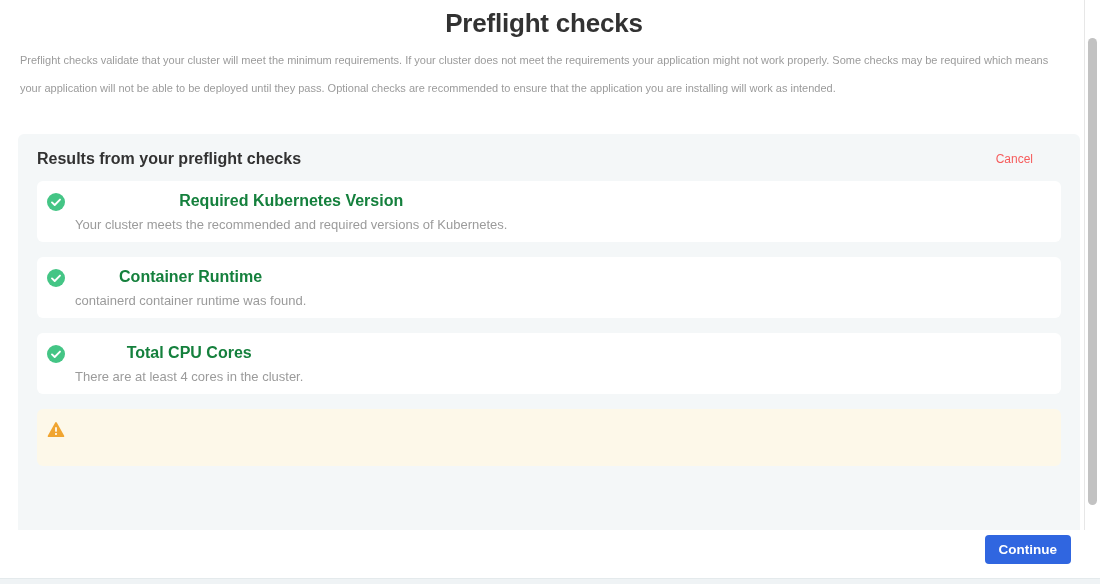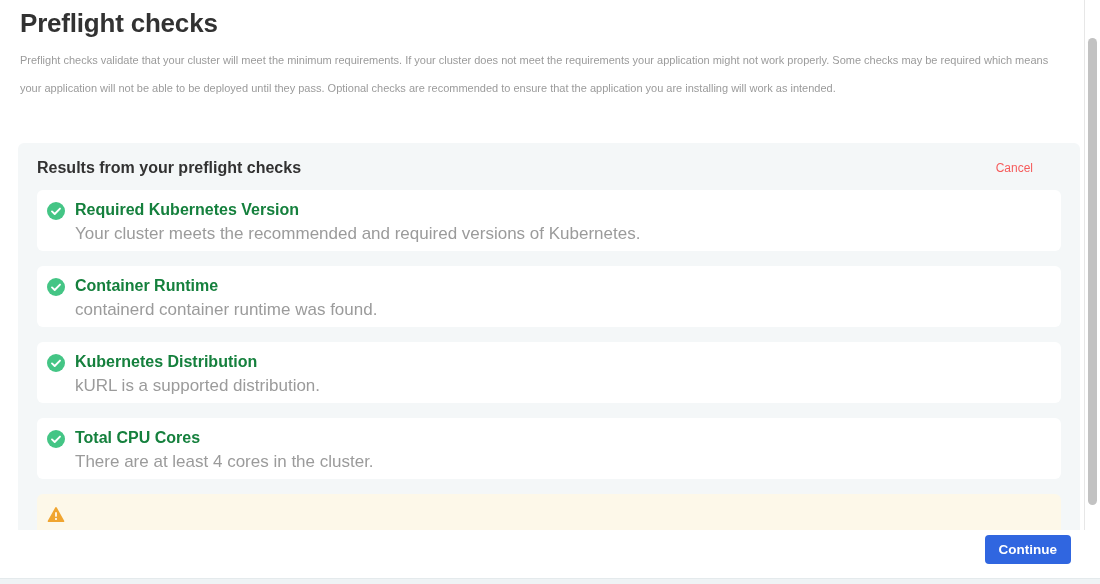--- a/index.html
+++ b/index.html
@@ -1,36 +1,36 @@
 <!DOCTYPE html>
 <html><head>
 <meta charset="utf-8">
 <style>
   * { margin: 0; padding: 0; box-sizing: border-box; }
   html, body { width: 1100px; height: 584px; background: #fff; overflow: hidden; }
   body { font-family: "Liberation Sans", "DejaVu Sans", sans-serif; }
   #app { position: relative; width: 1100px; height: 584px; background: #fff; }
 
   .content { position: absolute; left: 20px; top: 8px; width: 1048px; }
-  .page-title { font-size: 26px; line-height: 30px; font-weight: 700; color: #323232; margin-bottom: 8px; letter-spacing: -0.2px; }
+  .page-title { font-size: 26px; line-height: 30px; font-weight: 700; color: #323232; margin-bottom: 8px; letter-spacing: -0.2px; text-align: center; }
   .page-desc { font-size: 11px; line-height: 28px; color: #9b9b9b; }
 
-  .panel { position: absolute; left: 18px; top: 143px; width: 1062px; height: 441px;
-           background: #f4f7f8; border-radius: 6px; padding: 16px 19px 16px 19px; }
+  .panel { position: absolute; left: 18px; top: 134px; width: 1062px; height: 441px;
+           background: #f4f7f8; border-radius: 6px; padding: 16px 19px 16px 19px; text-align: center; }
   .panel-header { display: flex; justify-content: space-between; align-items: center; margin-bottom: 13px; }
   .panel-title { font-size: 16px; font-weight: 700; color: #323232; }
   .cancel-link { font-size: 12px; font-weight: 400; color: #f65c5c; text-decoration: none; cursor: pointer; margin-right: 28px; }
 
   .check-card { display: flex; align-items: flex-start; gap: 10px; background: #fff;
                 border-radius: 6px; min-height: 57px; padding: 11px 12px 10px 10px; margin-bottom: 15px; }
   .check-card.warn { background: #fdf8e9; }
   .check-icon { flex: 0 0 18px; width: 18px; height: 18px; margin-top: 1px; }
   .check-icon svg { display: block; }
   .check-title { font-size: 16px; line-height: 18px; font-weight: 700; color: #15803d; }
-  .check-message { font-size: 17px; line-height: 15px; color: #9b9b9b; margin-top: 7px; }
+  .check-message { font-size: 13px; line-height: 15px; color: #9b9b9b; margin-top: 7px; }
   .check-card.warn .check-message { color: #f5a71d; font-weight: 700; }
 
   .footer-bar { position: absolute; left: 0; top: 530px; width: 1084px; height: 48px; background: #fff; z-index: 5; }
   .continue-button { position: absolute; top: 5px; right: 13px; height: 29px; padding: 0 14px;
                      border: none; border-radius: 4px; color: #fff; font-family: inherit;
                      font-size: 13.5px; font-weight: 700; cursor: pointer; background: #3066e0; text-align: center; }
 
   .bottom-strip { position: absolute; left: 0; top: 578px; width: 1100px; height: 6px;
                   background: #eff3f5; border-top: 1px solid #e4eaec; z-index: 6; }
 
@@ -73,32 +73,20 @@
               <circle cx="9" cy="9" r="9" fill="#44c585"></circle>
               <path d="M5 9.4 L7.7 12 L13 6.6" stroke="#fff" stroke-width="1.9" fill="none" stroke-linecap="round" stroke-linejoin="round"></path>
             </svg>
           </span>
     <div class="check-text">
       <div class="check-title">Container Runtime</div>
       <div class="check-message">containerd container runtime was found.</div>
     </div>
   </div>
 
-  <div class="check-card">
-    <span class="check-icon">
-            <svg width="18" height="18" viewBox="0 0 18 18">
-              <circle cx="9" cy="9" r="9" fill="#44c585"></circle>
-              <path d="M5 9.4 L7.7 12 L13 6.6" stroke="#fff" stroke-width="1.9" fill="none" stroke-linecap="round" stroke-linejoin="round"></path>
-            </svg>
-          </span>
-    <div class="check-text">
-      <div class="check-title">Kubernetes Distribution</div>
-      <div class="check-message">kURL is a supported distribution.</div>
-    </div>
-  </div>
 
   <div class="check-card">
     <span class="check-icon">
             <svg width="18" height="18" viewBox="0 0 18 18">
               <circle cx="9" cy="9" r="9" fill="#44c585"></circle>
               <path d="M5 9.4 L7.7 12 L13 6.6" stroke="#fff" stroke-width="1.9" fill="none" stroke-linecap="round" stroke-linejoin="round"></path>
             </svg>
           </span>
     <div class="check-text">
       <div class="check-title">Total CPU Cores</div>

